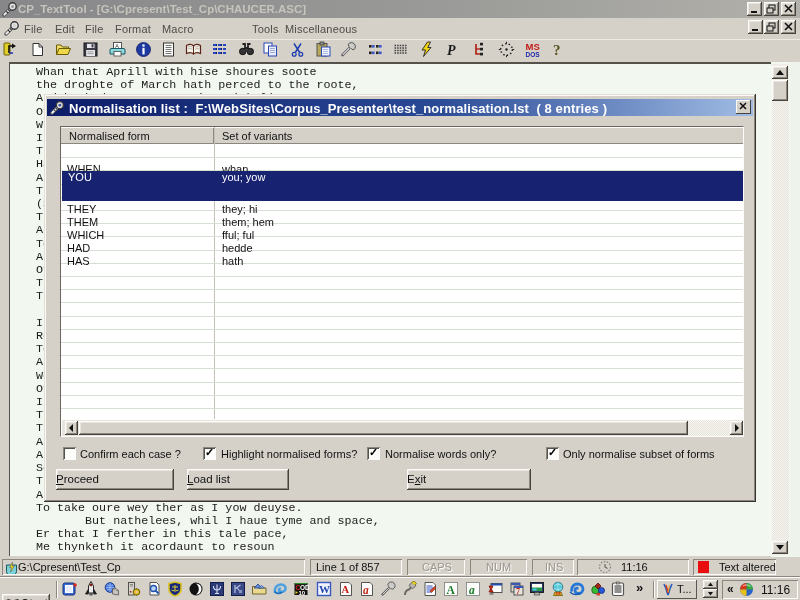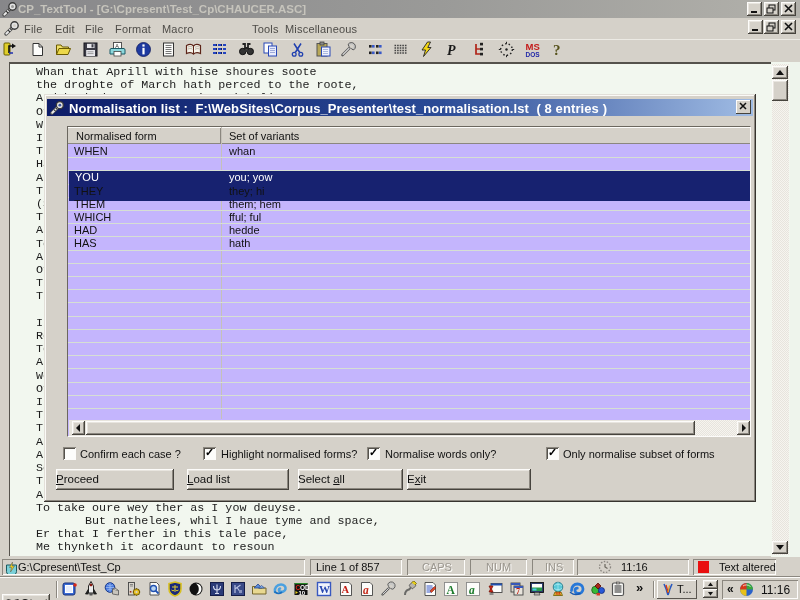--- a/index.html
+++ b/index.html
@@ -26,25 +26,25 @@
 #doctext { position:absolute; left:36px; top:66px; font-family:"Liberation Mono",monospace; font-size:11.7px; line-height:13.2px; color:#1c1c1c; white-space:pre; }
 #vscroll { left:771px; top:62px; width:19px; height:495px; background:#f2f7ef; }
 #rightstrip { left:790px; top:62px; width:10px; height:495px; background:#eef4ec; }
 .dither { background-color:#e7e4dd; background-image:linear-gradient(45deg,#f6f4ef 25%,transparent 25%,transparent 75%,#f6f4ef 75%),linear-gradient(45deg,#f6f4ef 25%,transparent 25%,transparent 75%,#f6f4ef 75%); background-size:2px 2px; background-position:0 0,1px 1px; }
 
 #dialog { left:44px; top:94px; width:712px; height:408px; background:#d5d1c9; box-shadow: inset -1px -1px 0 #36332e, inset 1px 1px 0 #e2dfd8, inset -2px -2px 0 #8b877f, inset 2px 2px 0 #fbfaf7; }
 #dlgtitle { position:absolute; left:3px; top:5px; width:706px; height:17px; background:linear-gradient(90deg,#0d1c68 0%,#2a4a96 55%,#a0bce4 100%); }
 #dlgtitletext { position:absolute; left:22px; top:2px; font-size:13px; font-weight:bold; color:#fff; letter-spacing:0.1px; }
 #dlgx { position:absolute; left:689px; top:1px; width:15px; height:14px; background:#d5d1c9; box-shadow: inset -1px -1px 0 #46433d, inset 1px 1px 0 #fdfcfa; font-size:10px; font-weight:bold; text-align:center; line-height:13px; color:#111; }
 
-#grid { position:absolute; left:23px; top:32px; width:684px; height:311px; background:#c4b5fd; border:1px solid #6b675f; border-bottom-color:#fdfcfa; border-right-color:#fdfcfa;padding-left:36px; }
+#grid { position:absolute; left:16px; top:32px; width:684px; height:311px; background:#ffffff; border:1px solid #6b675f; border-bottom-color:#fdfcfa; border-right-color:#fdfcfa;padding-left:36px; }
 #gridhead { position:absolute; left:0; top:0; width:682px; height:17px; background:#d5d1c9; border-bottom:1px solid #8b877f; box-shadow:inset 0 1px 0 #fdfcfa; }
 .gh { position:absolute; top:3px; font-size:11px; color:#111; }
 #gridvline { position:absolute; left:153px; top:0; width:1px; height:292px; background:#c5c1b9; }
-.row { position:absolute; left:0; width:682px; height:13.2px; font-size:11px; color:#111; }
+.row { position:absolute; left:0; width:682px; height:13.2px; font-size:11px; color:#111;margin-top:18px; }
 .row .c1 { position:absolute; left:6px; top:0px; }
 .row .c2 { position:absolute; left:161px; top:0px; }
 #selrow { position:absolute; left:1px; top:44.4px; width:681px; height:30px; background:#172270; color:#fff; font-size:11px; }
 
 #lhs { position:absolute; left:1px; top:293px; width:681px; height:16px; background:#e7e4dd; }
 
 .cb { position:absolute; top:353px; width:13px; height:13px; background:#fdfdfb; box-shadow: inset 1px 1px 0 #8b877f, inset -1px -1px 0 #fdfcfa, inset 2px 2px 0 #55524c; }
 .cblabel { position:absolute; top:354px; font-size:11px; color:#111; }
 .check { position:absolute; left:2px; top:-1px; font-size:11px; font-weight:bold; color:#000; }
 
@@ -391,21 +391,20 @@
       <span class="check">✓</span>
     </div>
   <div class="cblabel" style="left:341px;">Normalise words only?</div>
   <div class="cb" style="left:502px;">
       <span class="check">✓</span>
     </div>
   <div class="cblabel" style="left:519px;">Only normalise subset of forms</div>
 
   <div class="dbtn" style="left:12px;width:118px;"><u>P</u>roceed</div>
   <div class="dbtn" style="left:143px;width:102px;"><u>L</u>oad list</div>
-  <div class="dbtn" style="left:254px;width:105px;">Select <u>a</u>ll</div>
   <div class="dbtn" style="left:363px;width:124px;">E<u>x</u>it</div>
 </div>
 
 <div class="abs" id="statusbar">
   <div class="sp" style="left:2px;width:303px;">
       <svg style="position:absolute;left:3px;top:2px;" width="13" height="13" viewBox="0 0 13 13">
         <path d="M1.5 4 h10 v6.5 a2 1.6 0 0 1 -10 0 Z" fill="#7cd0d8" stroke="#1a5a60" stroke-width="1"></path>
         <path d="M7.5 1 L4.5 6.5 H6.5 L5.5 11 L9.5 5 H7.2 Z" fill="#f0d018" stroke="#555" stroke-width="0.5"></path>
       </svg>
       <span style="position:absolute;left:16px;top:2px;">G:\Cpresent\Test_Cp</span>

